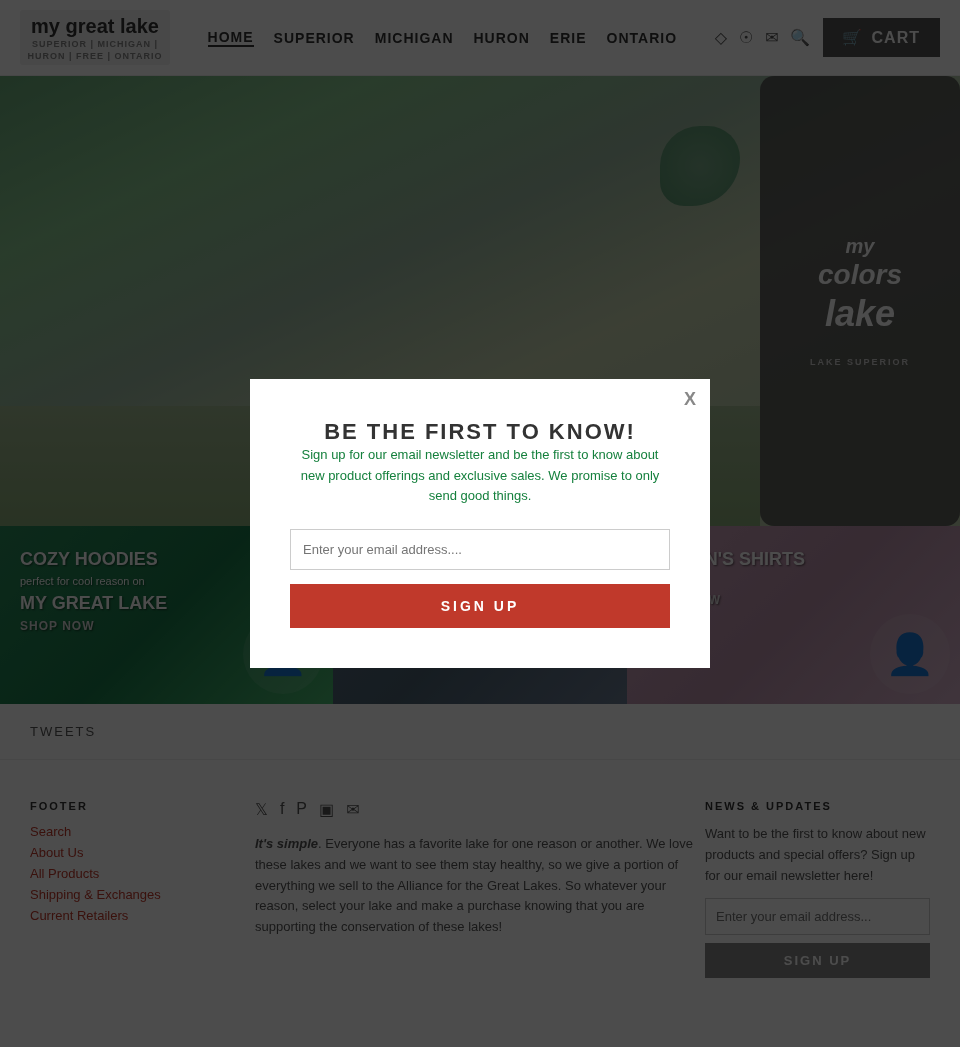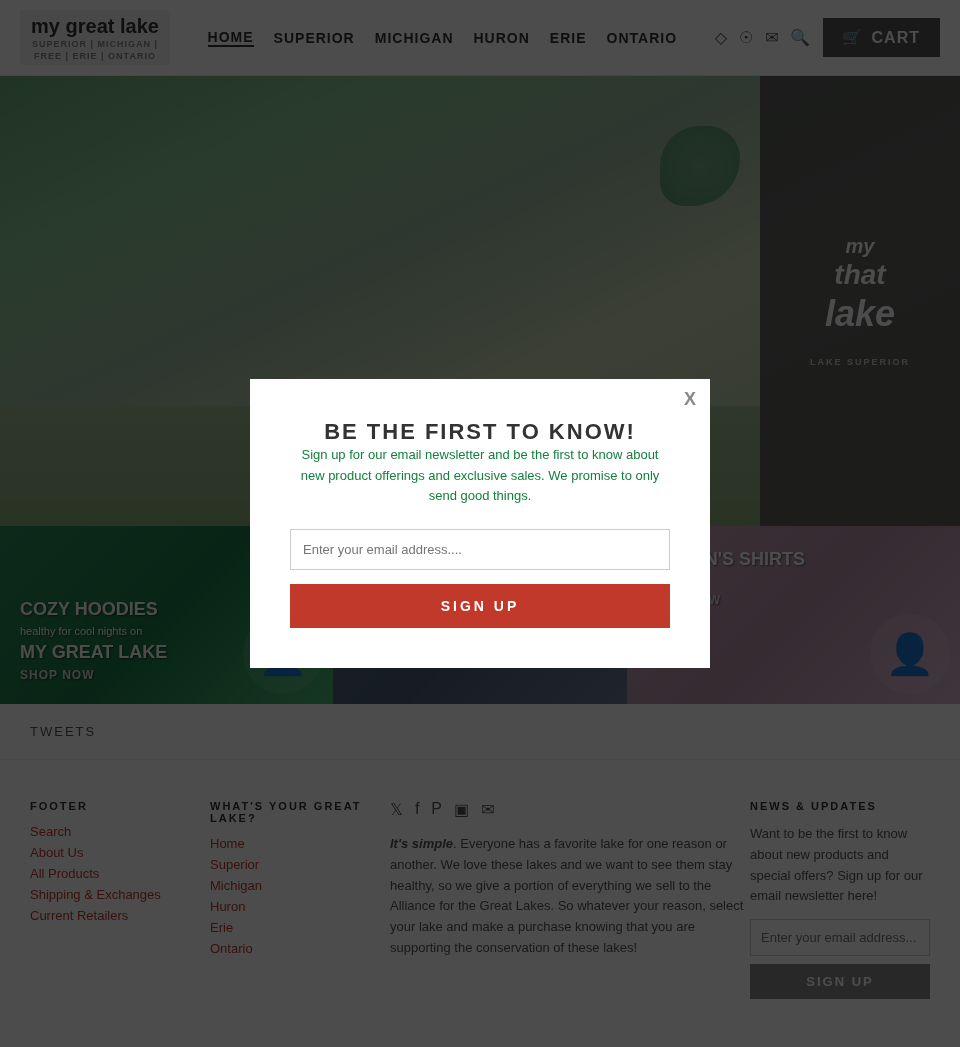--- a/index.html
+++ b/index.html
@@ -85,38 +85,39 @@
       display: flex;
       align-items: center;
       justify-content: center;
       flex-direction: column;
       color: #fff;
       font-size: 28px;
       font-weight: bold;
       text-align: center;
       padding: 20px;
       font-style: italic;
+      border-radius: 14px;
     }
 
     
     .promo-row {
       display: flex;
       width: 100%;
     }
     .promo-item {
       flex: 1;
       height: 178px;
       position: relative;
       overflow: hidden;
       cursor: pointer;
     }
     .promo-hoodie {
       background: linear-gradient(135deg, #2a8a5a 0%, #1a7a4a 50%, #4ab870 100%);
       display: flex;
-      align-items: flex-end;
+      align-items: flex-start;
       justify-content: flex-start;
       padding: 20px;
     }
     .promo-shipping {
       background: linear-gradient(135deg, #556a80 0%, #4a6070 50%, #6a7a90 100%);
       display: flex;
       align-items: center;
       justify-content: center;
       flex-direction: column;
     }
@@ -269,21 +270,21 @@
     <input class="modal-input" type="email" placeholder="Enter your email address...." style="">
     <button class="modal-signup-btn">SIGN UP</button>
   </div>
 </div>
 
 <div class="header">
   <div class="logo-area">
     <div class="logo-img-placeholder">
       <div>
         <div class="logo-title" style="font-size:20px; font-weight:bold; color:#333;">my great lake</div>
-        <div class="logo-sub">SUPERIOR | MICHIGAN | FREE | ERIE | ONTARIO</div>
+        <div class="logo-sub">SUPERIOR | MICHIGAN | HURON | FREE | ONTARIO</div>
       </div>
     </div>
   </div>
 
   <nav id="main-nav">
   <a href="#" class="active">HOME</a>
       <a href="#">SUPERIOR</a>
       <a href="#">MICHIGAN</a>
       <a href="#">HURON</a>
       <a href="#">ERIE</a>
@@ -305,33 +306,33 @@
 <div class="hero">
   <div class="hero-bg">
 
     <div style="flex:1; background: linear-gradient(to bottom right, #6aaa7a 0%, #8ac890 20%, #9ab8a0 40%, #c8d4b0 60%, #b8c8a8 80%); position:relative;">
       <div style="position:absolute; bottom:0; left:0; right:200px; height:120px; background: linear-gradient(to bottom, #a0b890, #8aaa78);"></div>
       <div style="position:absolute; top:50px; right:220px; width:80px; height:80px; background:radial-gradient(circle, #7aaa88, #5a9870); border-radius:50% 40% 60% 30%;"></div>
     </div>
     <div class="hero-right-badge">
       <div style="font-size:14px; font-style:italic; line-height:1.2; text-align:center;">
         <span style="font-size:20px; display:block;">my</span>
-        <span style="font-size:28px; font-weight:bold; display:block;">that</span>
+        <span style="font-size:28px; font-weight:bold; display:block;">colors</span>
         <span style="font-size:36px; font-weight:bold; display:block; font-style:italic;">lake</span>
         <div style="font-size:9px; letter-spacing:2px; font-style:normal; margin-top:22px; color:#ccc;">LAKE SUPERIOR</div>
       </div>
     </div>
   </div>
 </div>
 
 <div class="promo-row">
   <div class="promo-item promo-hoodie">
     <div class="promo-text">
       <div class="big">COZY HOODIES</div>
-      <div style="font-size:11px; font-weight:normal; text-transform:none;">healthy for cool nights on</div>
+      <div style="font-size:11px; font-weight:normal; text-transform:none;">perfect for cool reason on</div>
       <div class="big">MY GREAT LAKE</div>
       <div class="shop">shop now</div>
     </div>
     <div style="position:absolute; right:10px; bottom:10px; width:80px; height:80px; background:rgba(255,255,255,0.1); border-radius:50%; display:flex; align-items:center; justify-content:center;">
       <span style="font-size:40px;">👤</span>
     </div>
   </div>
   <div class="promo-item promo-shipping">
     <div class="promo-text" style="text-align:center;">
       <div class="larger" style="font-size:24px; color:#c8d4e0;">FREE SHIPPING!</div>
@@ -362,31 +363,20 @@
       <div class="footer-heading">FOOTER</div>
       <div id="footer-links-1">
           <a href="#" class="footer-link">Search</a>
           <a href="#" class="footer-link">About Us</a>
           <a href="#" class="footer-link">All Products</a>
           <a href="#" class="footer-link">Shipping &amp; Exchanges</a>
           <a href="#" class="footer-link">Current Retailers</a>
         </div>
     </div>
 
-    <div class="footer-col">
-      <div class="footer-heading">WHAT'S YOUR GREAT LAKE?</div>
-      <div id="footer-links-2">
-          <a href="#" class="footer-link">Home</a>
-          <a href="#" class="footer-link">Superior</a>
-          <a href="#" class="footer-link">Michigan</a>
-          <a href="#" class="footer-link">Huron</a>
-          <a href="#" class="footer-link">Erie</a>
-          <a href="#" class="footer-link">Ontario</a>
-        </div>
-    </div>
 
     <div class="footer-col footer-col-wide">
       <div class="footer-social">
         <a class="footer-social-link" href="#">𝕏</a>
         <a class="footer-social-link" href="#">f</a>
         <a class="footer-social-link" href="#">P</a>
         <a class="footer-social-link" href="#">▣</a>
         <a class="footer-social-link" href="#">✉</a>
       </div>
       <p class="footer-text">

